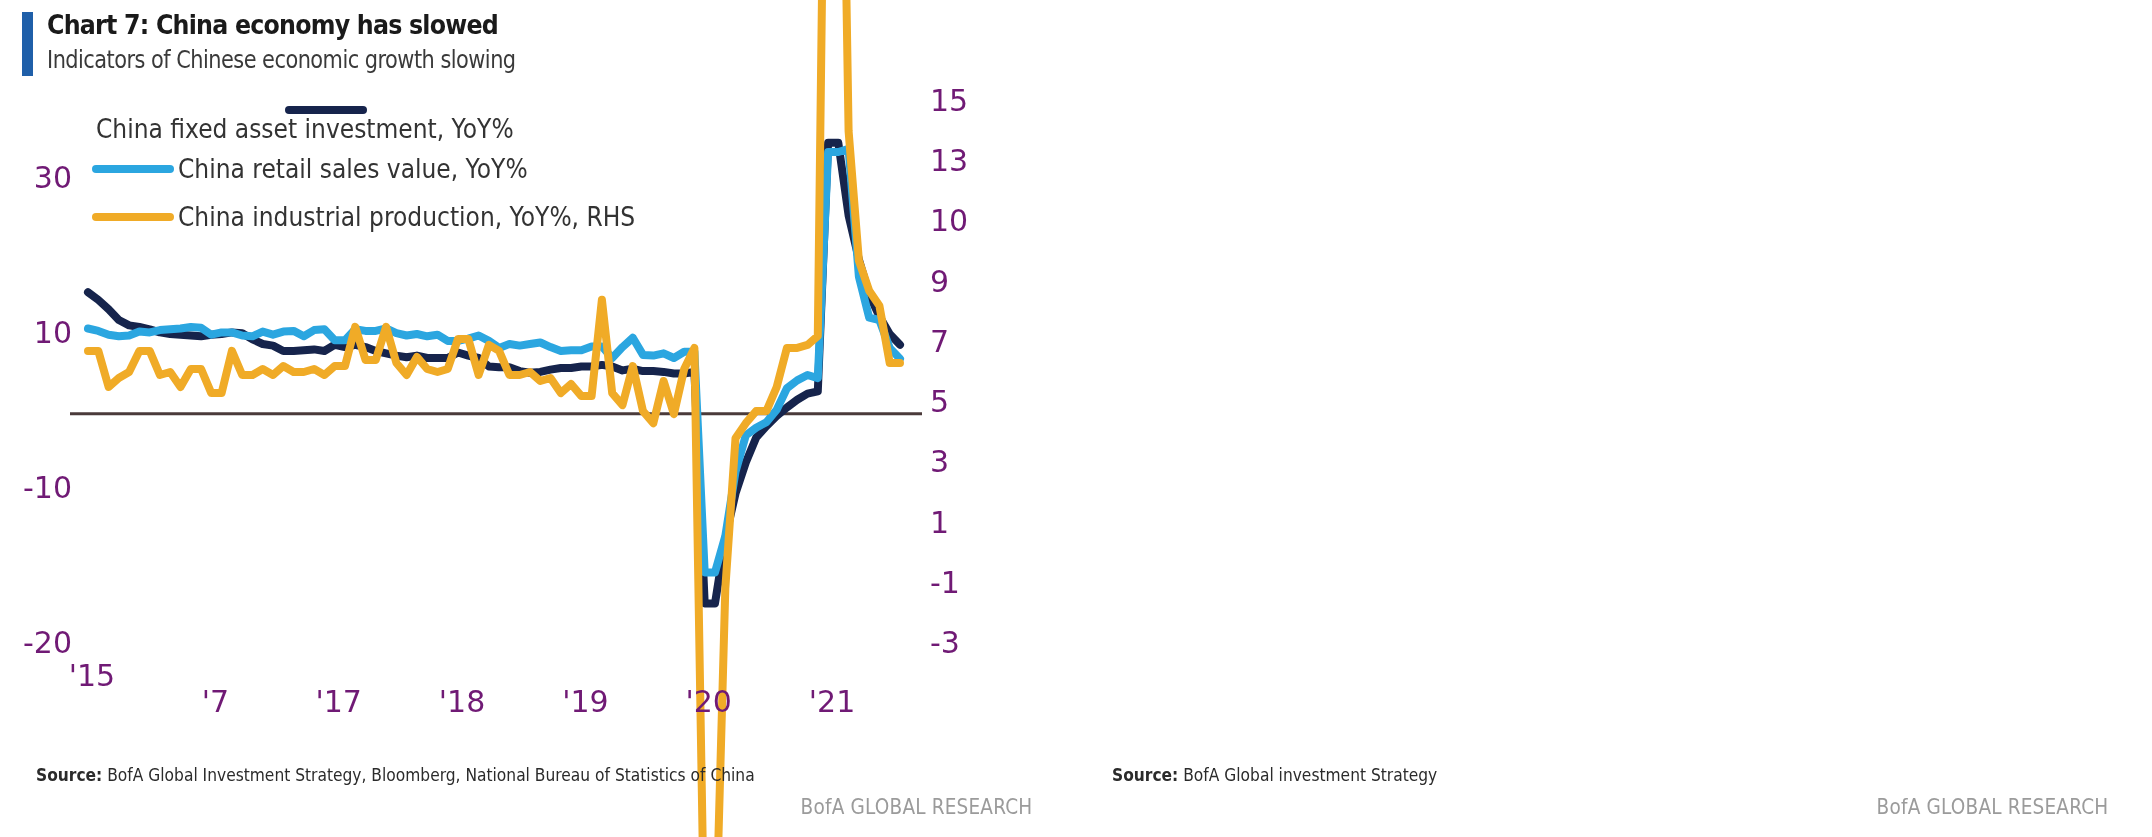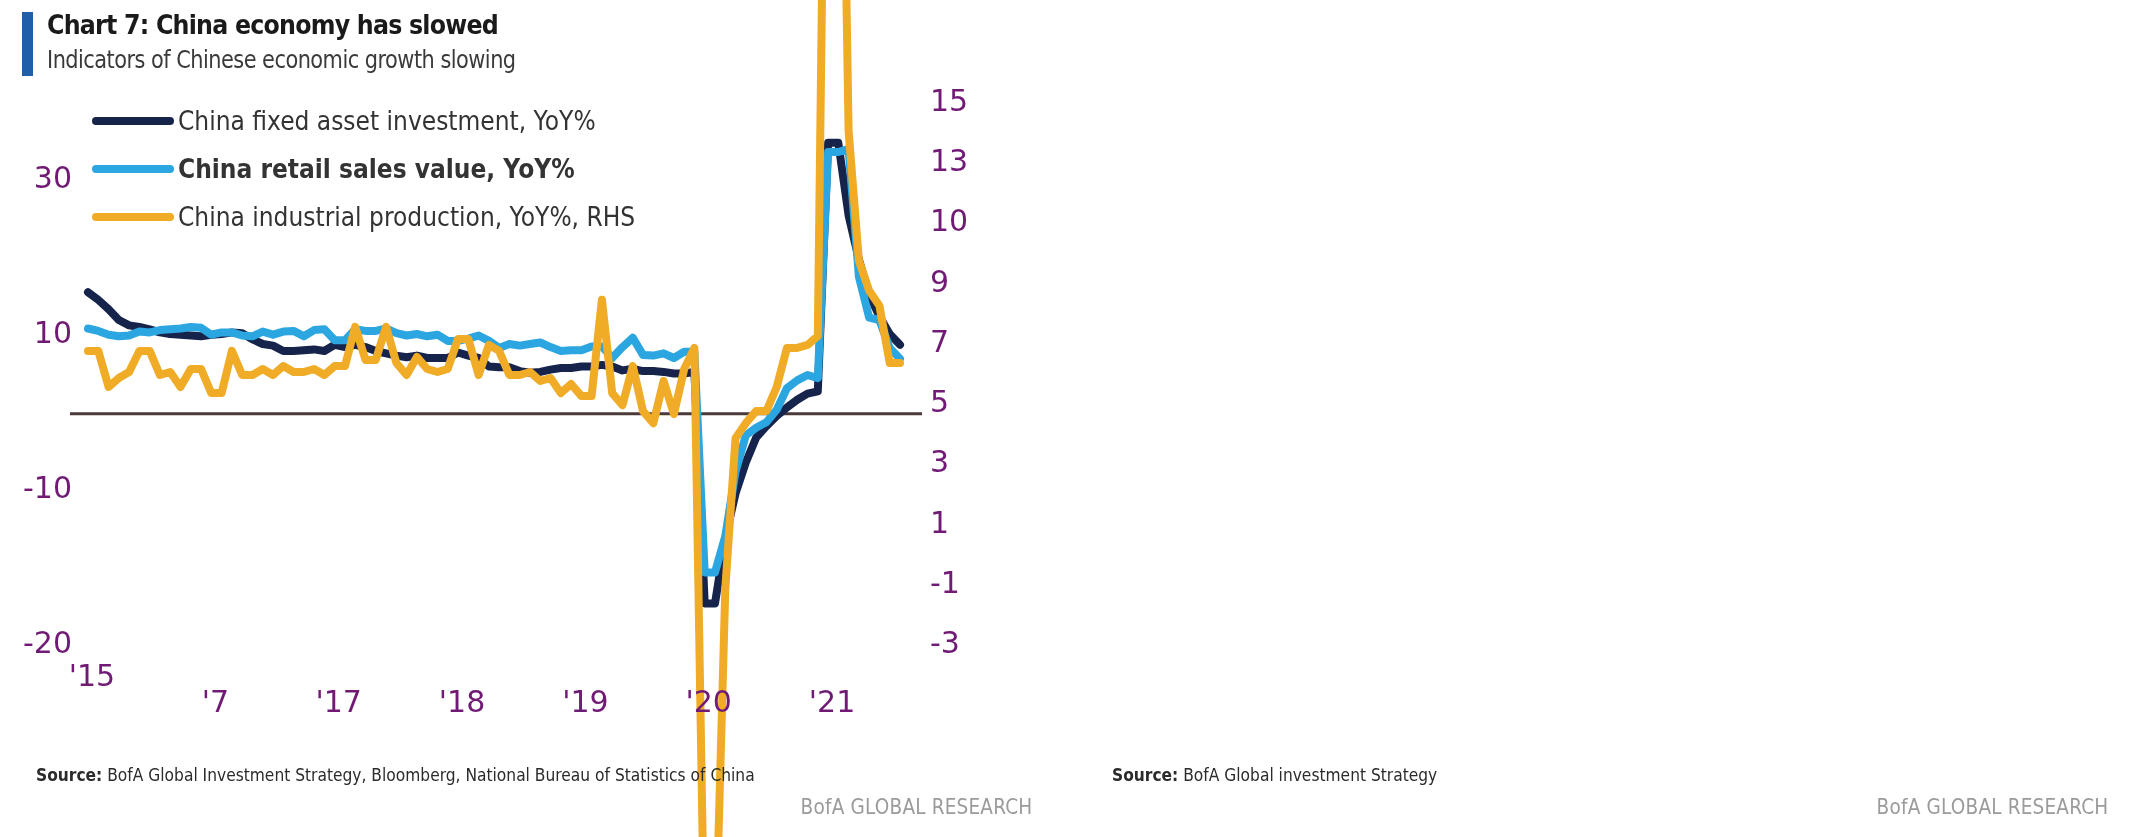--- a/index.html
+++ b/index.html
@@ -103,25 +103,25 @@
     </div>
 
     <div id="plot7">
       <svg class="overlay" id="svg7" width="1060" height="630">
           <line x1="70" x2="922" y1="327.7" y2="327.7" stroke="#4a3a3a" stroke-width="3"></line>
           <path d="M88.0 206.2 L98.3 213.9 L108.6 223.2 L118.8 234.0 L129.1 239.4 L139.4 241.0 L149.7 243.3 L159.9 246.4 L170.2 248.0 L180.5 248.7 L190.8 249.5 L201.1 250.3 L211.3 248.7 L221.6 248.0 L231.9 246.4 L242.2 247.2 L252.5 253.4 L262.7 258.0 L273.0 259.6 L283.3 265.0 L293.6 265.0 L303.8 264.2 L314.1 263.4 L324.4 265.0 L334.7 258.8 L345.0 261.1 L355.2 258.8 L365.5 261.1 L375.8 265.0 L386.1 267.3 L396.4 269.6 L406.6 271.2 L416.9 269.6 L427.2 272.0 L437.5 272.0 L447.7 272.0 L458.0 266.5 L468.3 269.6 L478.6 272.0 L488.9 280.5 L499.1 281.3 L509.4 281.3 L519.7 285.1 L530.0 286.7 L540.3 285.9 L550.5 283.6 L560.8 282.0 L571.1 282.0 L581.4 280.5 L591.6 280.5 L601.9 278.9 L612.2 280.5 L622.5 284.4 L632.8 282.8 L643.0 285.1 L653.3 285.1 L663.6 285.9 L673.9 287.5 L684.2 287.5 L694.4 285.9 L704.7 517.4 L715.0 517.4 L725.3 452.4 L735.5 407.5 L745.8 376.5 L756.1 351.7 L766.4 340.1 L776.7 330.0 L786.9 321.5 L797.2 313.8 L807.5 307.6 L817.8 305.3 L828.1 56.7 L838.3 56.7 L848.6 129.5 L858.9 173.6 L869.2 208.5 L879.4 230.2 L889.7 248.0 L900.0 258.8" fill="none" stroke="#16244c" stroke-width="8" stroke-linejoin="round" stroke-linecap="round"></path>
           <path d="M88.0 242.5 L98.3 244.9 L108.6 248.7 L118.8 250.3 L129.1 249.5 L139.4 245.6 L149.7 246.4 L159.9 244.1 L170.2 243.3 L180.5 242.5 L190.8 241.0 L201.1 241.8 L211.3 248.7 L221.6 246.4 L231.9 246.4 L242.2 249.5 L252.5 250.3 L262.7 245.6 L273.0 248.7 L283.3 245.6 L293.6 244.9 L303.8 250.3 L314.1 244.1 L324.4 243.3 L334.7 254.2 L345.0 254.2 L355.2 243.3 L365.5 244.9 L375.8 244.9 L386.1 242.5 L396.4 247.2 L406.6 249.5 L416.9 248.0 L427.2 250.3 L437.5 248.7 L447.7 254.9 L458.0 254.9 L468.3 252.6 L478.6 249.5 L488.9 254.9 L499.1 261.9 L509.4 258.0 L519.7 259.6 L530.0 258.0 L540.3 256.5 L550.5 261.1 L560.8 265.0 L571.1 264.2 L581.4 264.2 L591.6 260.4 L601.9 260.4 L612.2 272.0 L622.5 261.1 L632.8 251.8 L643.0 268.9 L653.3 269.6 L663.6 267.3 L673.9 272.0 L684.2 265.8 L694.4 265.8 L704.7 486.4 L715.0 486.4 L725.3 450.1 L735.5 385.8 L745.8 349.4 L756.1 341.7 L766.4 336.2 L776.7 323.8 L786.9 302.2 L797.2 294.4 L807.5 289.0 L817.8 292.1 L828.1 66.0 L838.3 66.0 L848.6 62.9 L858.9 190.7 L869.2 231.7 L879.4 234.0 L889.7 261.9 L900.0 272.7" fill="none" stroke="#2ba6e0" stroke-width="8" stroke-linejoin="round" stroke-linecap="round"></path>
           <path d="M88.0 264.9 L98.3 264.9 L108.6 301.0 L118.8 292.0 L129.1 286.0 L139.4 264.9 L149.7 264.9 L159.9 289.0 L170.2 286.0 L180.5 301.0 L190.8 283.0 L201.1 283.0 L211.3 307.1 L221.6 307.1 L231.9 264.9 L242.2 289.0 L252.5 289.0 L262.7 283.0 L273.0 289.0 L283.3 280.0 L293.6 286.0 L303.8 286.0 L314.1 283.0 L324.4 289.0 L334.7 280.0 L345.0 280.0 L355.2 240.8 L365.5 273.9 L375.8 273.9 L386.1 240.8 L396.4 277.0 L406.6 289.0 L416.9 270.9 L427.2 283.0 L437.5 286.0 L447.7 283.0 L458.0 252.9 L468.3 252.9 L478.6 289.0 L488.9 258.9 L499.1 264.9 L509.4 289.0 L519.7 289.0 L530.0 286.0 L540.3 295.0 L550.5 292.0 L560.8 307.1 L571.1 298.0 L581.4 310.1 L591.6 310.1 L601.9 213.7 L612.2 307.1 L622.5 319.1 L632.8 280.0 L643.0 325.1 L653.3 337.2 L663.6 295.0 L673.9 328.1 L684.2 283.0 L694.4 261.9 L704.7 876.2 L715.0 876.2 L725.3 502.8 L735.5 352.2 L745.8 337.2 L756.1 325.1 L766.4 325.1 L776.7 301.0 L786.9 261.9 L797.2 261.9 L807.5 258.9 L817.8 249.9 L828.1 -587.2 L838.3 -587.2 L848.6 45.1 L858.9 174.6 L869.2 204.7 L879.4 219.7 L889.7 277.0 L900.0 277.0" fill="none" stroke="#f0ab27" stroke-width="8" stroke-linejoin="round" stroke-linecap="round"></path>
         </svg>
       <div id="legend7">
-          <div class="legend-row" style="left: 92px; top: 20px;">
+          <div class="legend-row" style="left: 92px; top: 20px; flex-direction: column;">
             <span class="legend-swatch" style="background: rgb(22, 36, 76);"></span>
             <span class="legend-text">China fixed asset investment, YoY%</span>
           </div>
-          <div class="legend-row" style="left: 92px; top: 68px; font-weight: bold;">
+          <div class="legend-row" style="left: 92px; top: 68px;">
             <span class="legend-swatch" style="background: rgb(43, 166, 224);"></span>
             <span class="legend-text">China retail sales value, YoY%</span>
           </div>
           <div class="legend-row" style="left: 92px; top: 116px;">
             <span class="legend-swatch" style="background: rgb(240, 171, 39);"></span>
             <span class="legend-text">China industrial production, YoY%, RHS</span>
           </div>
         </div>
       <div id="axes7">
           <div class="ax-label ax-left" style="left: 0px; top: 74.4286px; width: 72px;">30</div>

